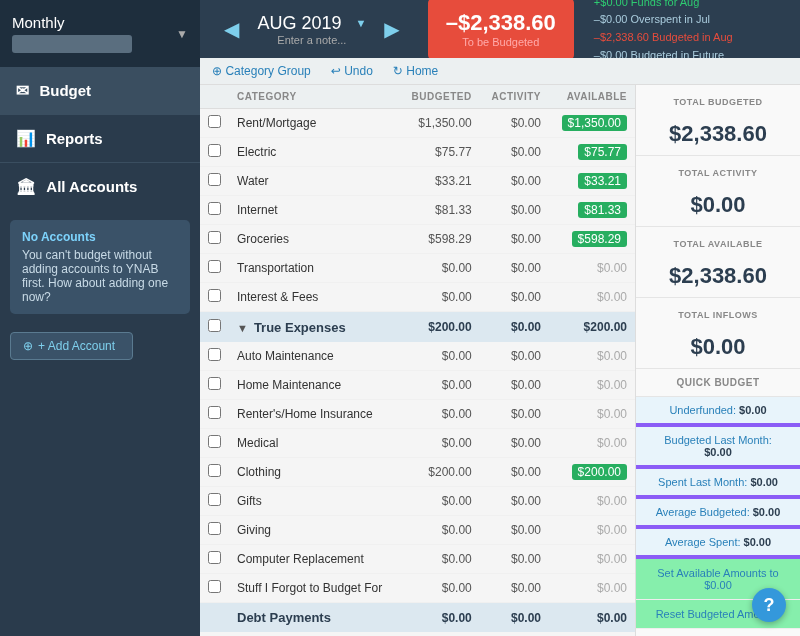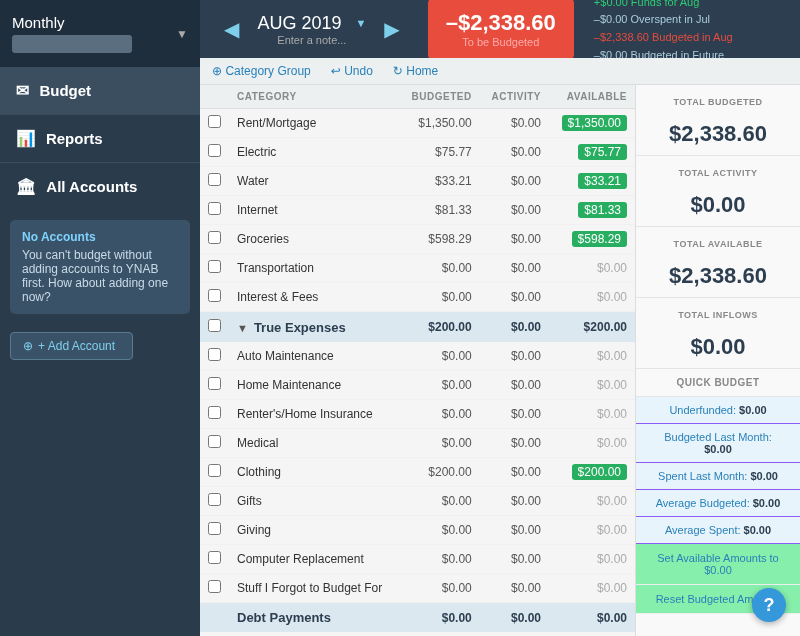--- a/index.html
+++ b/index.html
@@ -279,21 +279,21 @@
       text-transform: uppercase;
       letter-spacing: 0.5px;
       text-align: center;
       border-bottom: 1px solid #e5e5e5;
     }
     .quick-budget-item {
       padding: 7px 14px;
       font-size: 11px;
       color: #2980b9;
       cursor: pointer;
-      border-bottom: 1px solid #8b5cf6;
+      border-bottom: 4px solid #8b5cf6;
       text-align: center;
       background: #e8f4fb;
     }
     .quick-budget-item span { color: #2c3e50; font-weight: 600; }
     .quick-budget-action {
       padding: 8px 14px;
       font-size: 11px;
       color: #2980b9;
       cursor: pointer;
       border-bottom: 1px solid #eee;

